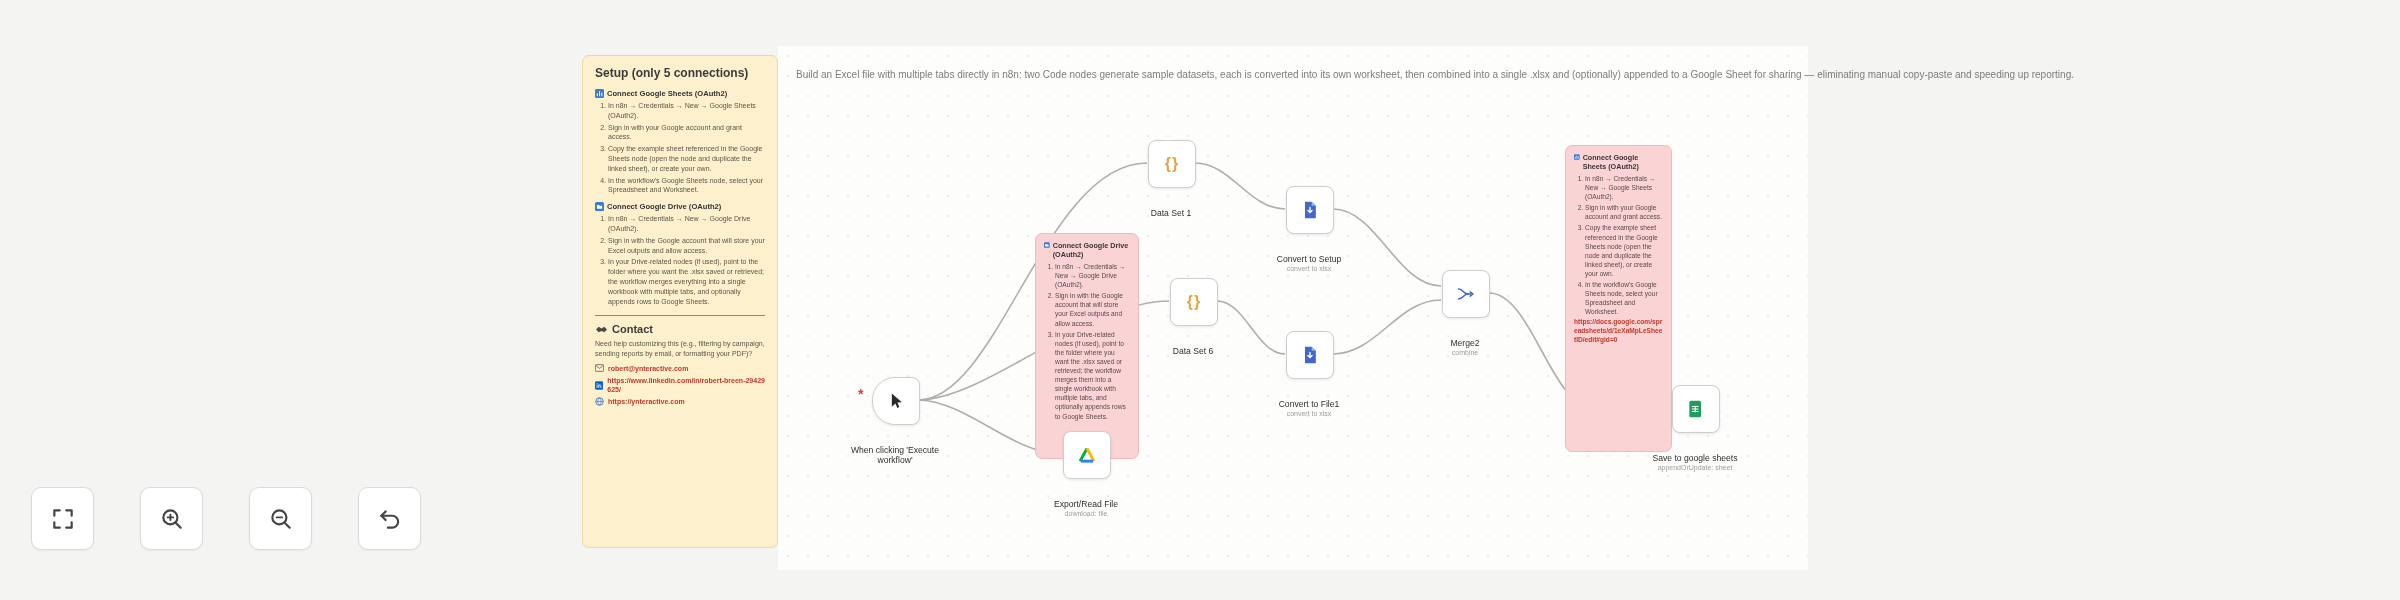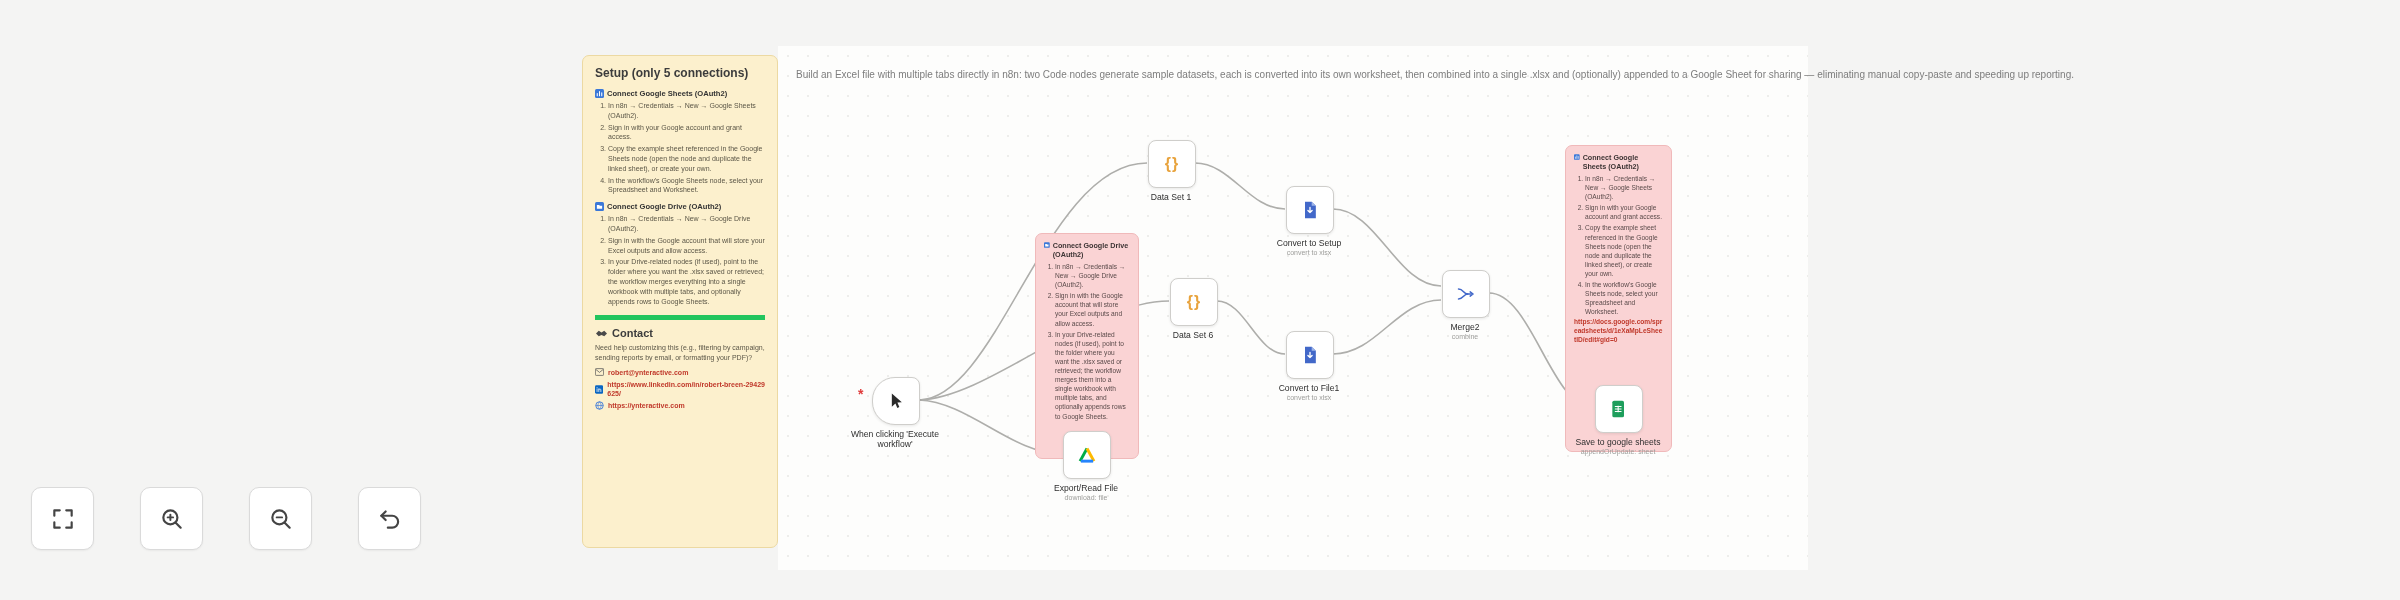--- a/index.html
+++ b/index.html
@@ -13,41 +13,41 @@
   .wf-subtitle{position:absolute;left:796px;top:69px;font-size:10px;color:#7d7d7d;z-index:3;white-space:nowrap;}
 
   
   .sticky{position:absolute;border-radius:7px;box-sizing:border-box;z-index:3;overflow:hidden;}
   .setup-note{left:582px;top:55px;width:196px;height:493px;background:#fcf0cd;border:1px solid #ecd9a2;padding:10px 12px;}
   .setup-note .note-title{font-size:12px;font-weight:bold;color:#3c3c3c;margin-bottom:9px;}
   .sec-head{display:flex;align-items:center;gap:3px;font-size:7.6px;font-weight:bold;color:#343434;margin-top:7px;}
   .sec-head svg{flex:0 0 auto;}
   .setup-note ol{margin:3px 0 0 0;padding-left:13px;font-size:7px;line-height:1.4;color:#5b5647;}
   .setup-note ol li{margin-bottom:2px;}
-  .contact{border-top:5px solid #22c55e;margin-top:9px;padding-top:7px;}
+  .contact{border-top:1px solid #22c55e;margin-top:9px;padding-top:7px;}
   .contact-head{display:flex;align-items:center;gap:4px;font-size:11px;font-weight:bold;color:#3c3c3c;}
   .contact-body{font-size:7px;color:#5b5647;line-height:1.4;margin-top:4px;}
   .contact-links{margin-top:5px;}
   .contact-link{display:flex;align-items:center;gap:4px;margin-bottom:3px;}
   .contact-link .ltext{font-size:7px;color:#c0392b;font-weight:bold;word-break:break-all;line-height:1.3;}
 
   .pink-note{background:#fad3d4;border:1px solid #f0b9ba;padding:7px 8px;}
   .pink-note .p-head{display:flex;align-items:flex-start;gap:3px;font-size:7.2px;font-weight:bold;color:#3d3434;line-height:1.25;}
   .pink-note ol{margin:3px 0 0 0;padding-left:11px;font-size:6.6px;line-height:1.38;color:#5a4a4a;}
   .pink-note ol li{margin-bottom:2px;}
   .pink-note .p-link{font-size:6.6px;color:#c0392b;font-weight:bold;word-break:break-all;line-height:1.35;margin-top:2px;}
   .drive-note{left:1035px;top:233px;width:104px;height:226px;}
   .sheets-note{left:1565px;top:145px;width:107px;height:307px;}
 
   
   .node{position:absolute;width:46px;z-index:4;}
   .node-box{width:46px;height:46px;background:#ffffff;border:1px solid #cfcecb;border-radius:8px;
     box-shadow:0 1px 3px rgba(0,0,0,.09);display:flex;align-items:center;justify-content:center;cursor:pointer;}
   .node-box.trigger{border-radius:23px 8px 8px 23px;}
-  .node-label{position:relative;left:50%;transform:translateX(-50%);width:110px;margin-top:4px;
+  .node-label{position:relative;left:50%;transform:translateX(-50%);width:110px;margin-top:20px;
     font-size:8.6px;color:#2f2f2f;text-align:center;line-height:1.2;}
   .node-sub{position:relative;left:50%;transform:translateX(-50%);width:110px;margin-top:1px;
     font-size:7px;color:#9d9d9a;text-align:center;}
   .code-glyph{color:#e8a33d;font-weight:bold;font-size:16px;letter-spacing:1px;}
   .trigger-marker{position:absolute;left:858px;top:386px;color:#e03c3c;font-size:14px;font-weight:bold;z-index:4;}
 
   
   .toolbar{position:absolute;left:31px;top:487px;display:flex;gap:46px;z-index:5;}
   .tool-btn{width:61px;height:61px;background:#ffffff;border:1px solid #dadada;border-radius:10px;
     display:flex;align-items:center;justify-content:center;box-shadow:0 1px 2px rgba(0,0,0,.05);cursor:pointer;}
@@ -225,21 +225,21 @@
           <path d="M3 6 C9 6 9 12 14 12"></path>
           <path d="M3 18 C9 18 9 12 14 12"></path>
           <path d="M14 12 h5"></path>
           <path d="M17 9.5 L20.5 12 L17 14.5"></path>
         </svg>
     </div>
     <div class="node-label">Merge2</div>
     <div class="node-sub">combine</div>
   </div>
 
-  <div class="node" style="left:1595px;top:385px">
+  <div class="node" style="left:1672px;top:385px">
     <div class="node-box">
       <svg width="20" height="20" viewBox="0 0 24 24">
           <rect x="4" y="2" width="14" height="20" rx="2" fill="#1e9e5c"></rect>
           <path d="M7 9 h8 M7 12 h8 M7 15 h8 M11 8 v8" stroke="#fff" stroke-width="1.3"></path>
         </svg>
     </div>
     <div class="node-label">Save to google sheets</div>
     <div class="node-sub">appendOrUpdate: sheet</div>
   </div>
 

